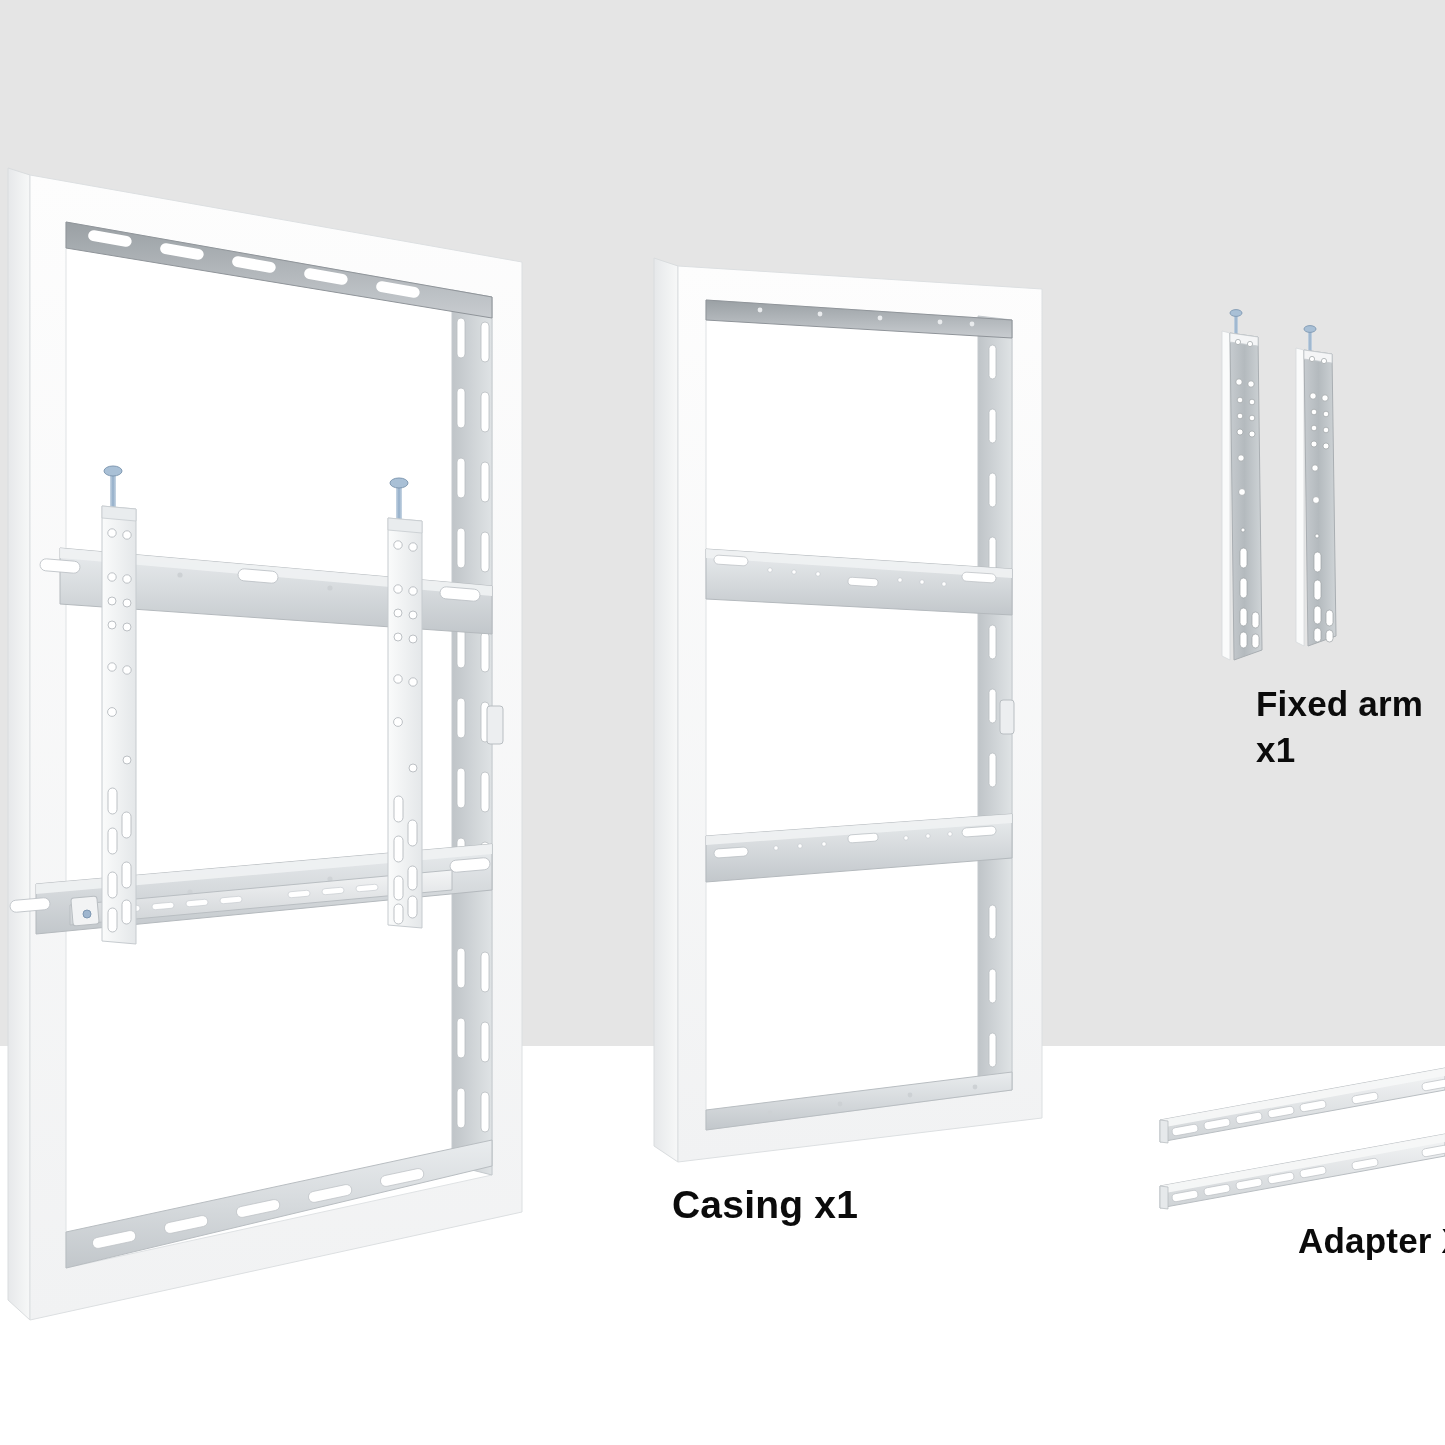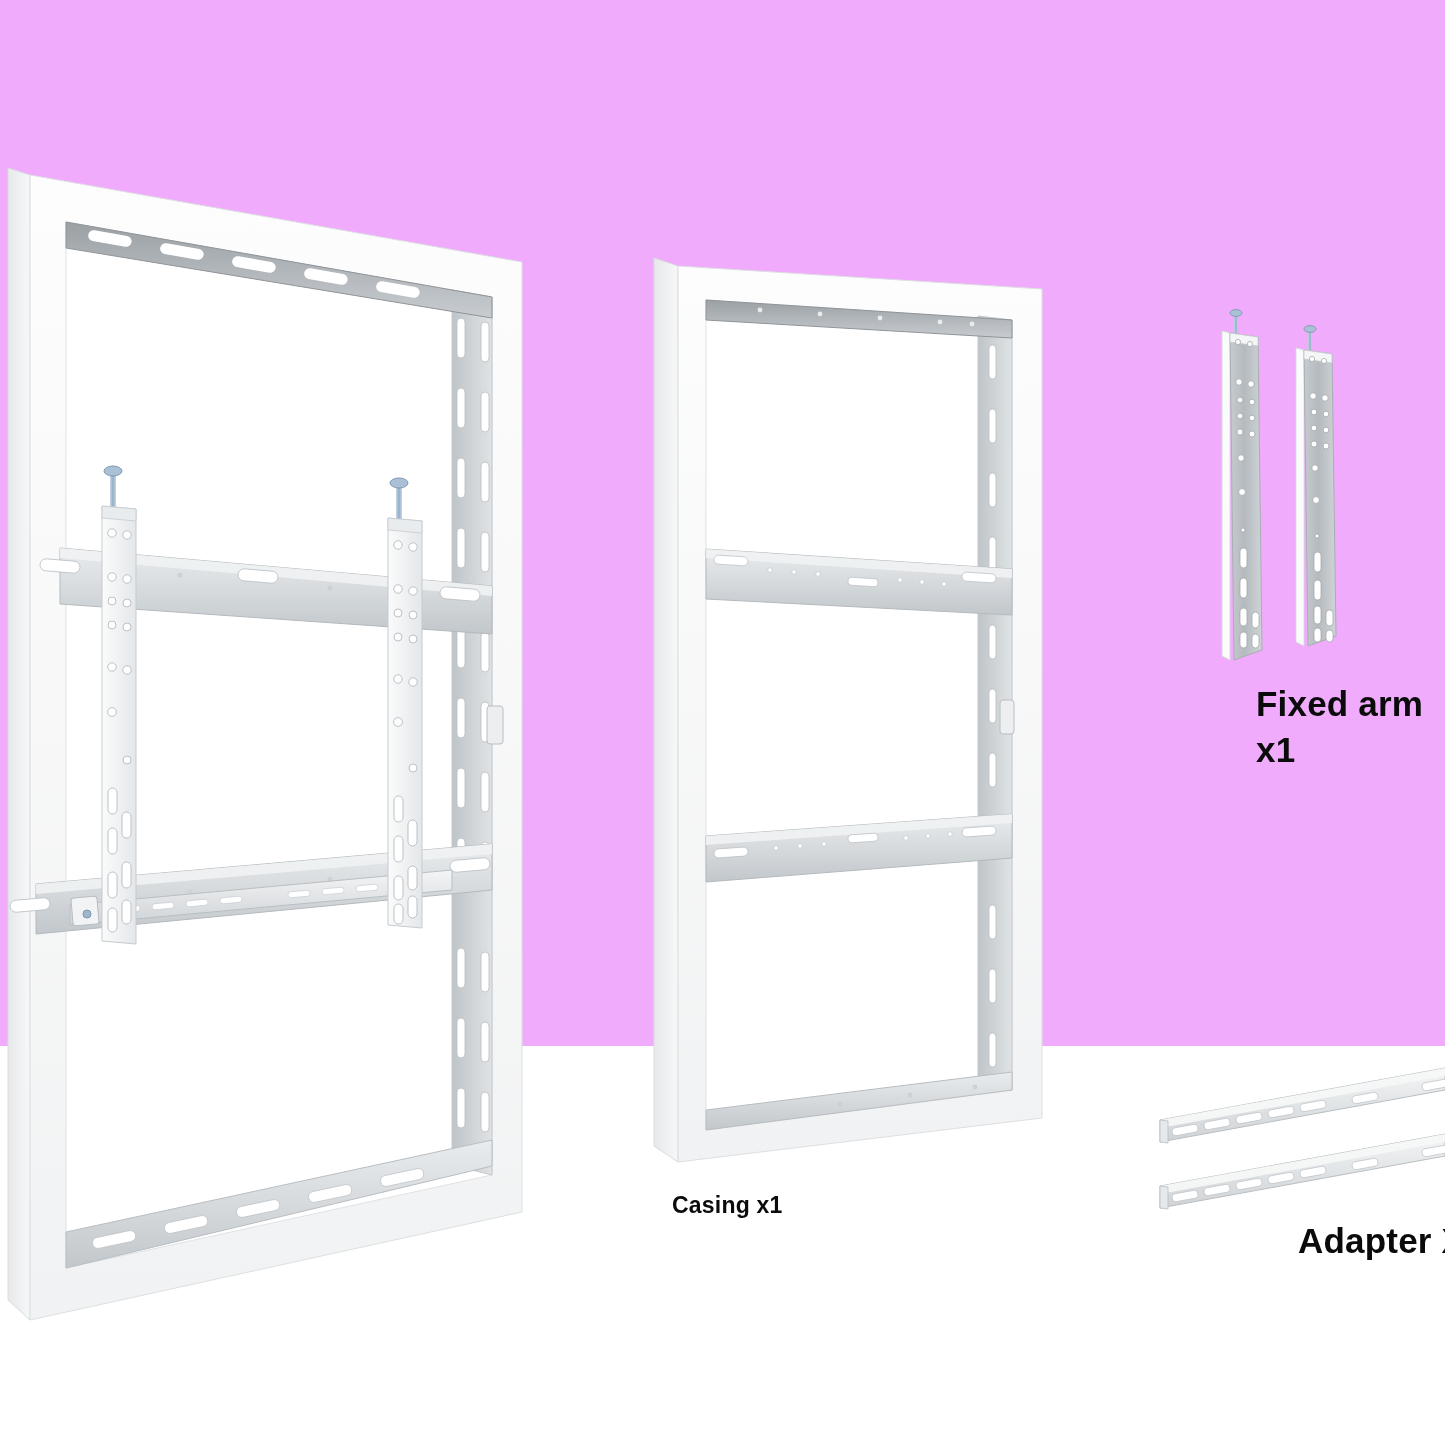--- a/index.html
+++ b/index.html
@@ -1,22 +1,22 @@
 <!DOCTYPE html>
 <html><head>
 <meta charset="utf-8">
 <style>
   html,body{margin:0;padding:0;background:#ffffff;}
   body{width:1445px;height:1445px;position:relative;overflow:hidden;
        font-family:"Liberation Sans",sans-serif;}
-  #stage{position:absolute;inset:0;width:1445px;height:1046px;background:#f0abfc;}
+  #stage{position:absolute;inset:0;width:1445px;height:1046px;background:#e5e5e5;}
   .label{position:absolute;font-family:"Liberation Sans",sans-serif;
          font-weight:bold;color:#0b0b0b;white-space:pre;letter-spacing:.2px;}
   .lbl-fixed{left:1256px;top:681px;font-size:35px;line-height:46px;}
-  .lbl-casing{left:672px;top:1182px;font-size:23px;line-height:46px;}
+  .lbl-casing{left:672px;top:1182px;font-size:39px;line-height:46px;}
   .lbl-adapter{left:1298px;top:1218px;font-size:35px;line-height:46px;}
   svg{position:absolute;left:0;top:0;display:block;}
 </style>
 </head>
 <body>
 
 <div id="stage">
 
   <svg width="1445" height="1445" viewBox="0 0 1445 1445">
     <defs>

